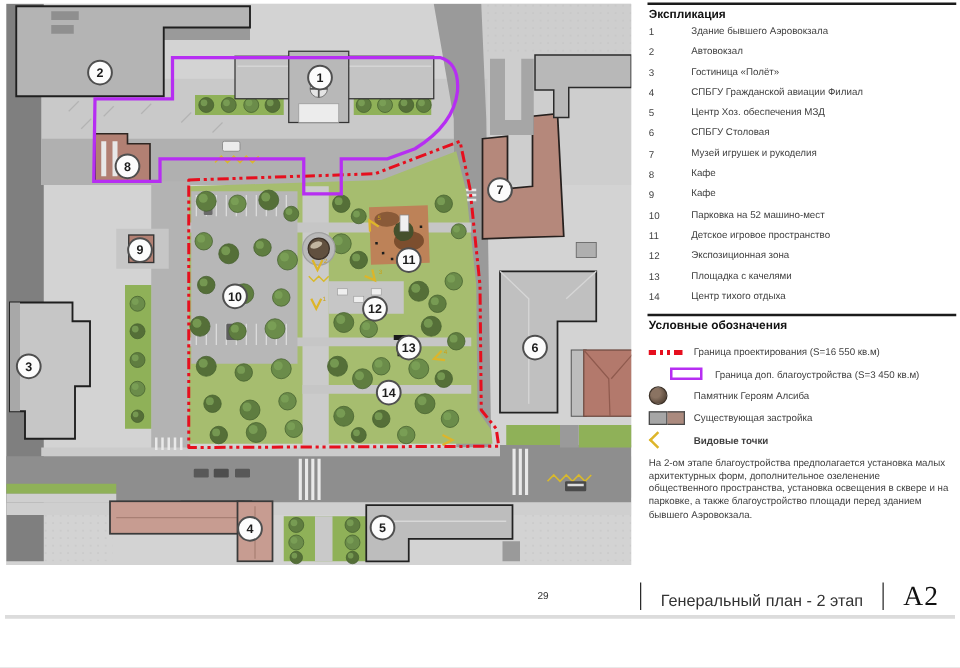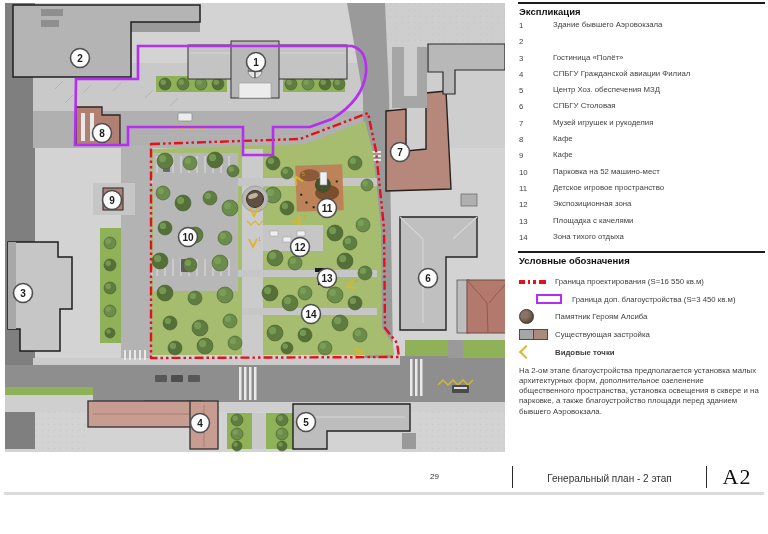--- a/index.html
+++ b/index.html
@@ -27,21 +27,21 @@
   .sym-existing i+i{background:#ab8a7e;border-left:none;}
   .sym-monument{width:13px;height:13px;border-radius:50%;border:1px solid #3c3128;
     background:radial-gradient(circle at 35% 35%,#8a7362 0 30%,#5d4c3e 70%);}
   .sym-viewpoints{width:8px;height:8px;border-left:2px solid #ddb52a;border-bottom:2px solid #ddb52a;
     transform:rotate(45deg);margin-left:2px;}
   .note{position:absolute;left:1px;top:366px;width:242px;margin:0;font-size:7.8px;line-height:1.3;color:#3f3f3f;}
   
   .pg{position:absolute;left:430px;top:472px;width:76px;font-size:8px;color:#333;}
   .fline{position:absolute;top:466px;width:1px;height:22px;background:#2a2a2a;}
   .l1{left:512px;} .l2{left:706px;}
-  .ftitle{position:absolute;left:513px;top:473px;width:193px;text-align:center;font-size:10px;color:#333;}
+  .ftitle{position:absolute;left:513px;top:473px;width:193px;text-align:center;font-size:13px;color:#333;}
   .sheet{position:absolute;left:715px;top:464px;width:44px;text-align:center;
          font-family:"Liberation Serif","DejaVu Serif",serif;font-size:22px;color:#111;letter-spacing:1px;}
   .hr{position:absolute;left:4px;right:4px;top:492px;height:2.5px;background:#dcdcdc;}
 </style>
 </head>
 <body>
 
 <div class="page">
 
   <div class="map">
@@ -477,20 +477,21 @@
   <aside class="legend">
     <div class="lg-rule" style="top:2px"></div>
     <h1 class="lg-title" style="top:6px">Экспликация</h1>
     <div class="lg-list" style="top:21px" id="explication-list">
         <div class="lg-row" style="height: 16.3px;">
           <span class="num">1</span>
           <span class="lbl">Здание бывшего Аэровокзала</span>
         </div>
         <div class="lg-row" style="height: 16.3px;">
           <span class="num">2</span>
+          <span class="lbl">Автовокзал</span>
         </div>
         <div class="lg-row" style="height: 16.3px;">
           <span class="num">3</span>
           <span class="lbl">Гостиница «Полёт»</span>
         </div>
         <div class="lg-row" style="height: 16.3px;">
           <span class="num">4</span>
           <span class="lbl">СПБГУ Гражданской авиации Филиал</span>
         </div>
         <div class="lg-row" style="height: 16.3px;">
@@ -524,21 +525,21 @@
         <div class="lg-row" style="height: 16.3px;">
           <span class="num">12</span>
           <span class="lbl">Экспозиционная зона</span>
         </div>
         <div class="lg-row" style="height: 16.3px;">
           <span class="num">13</span>
           <span class="lbl">Площадка с качелями</span>
         </div>
         <div class="lg-row" style="height: 16.3px;">
           <span class="num">14</span>
-          <span class="lbl">Зона тихого отдыха</span>
+          <span class="lbl">Центр тихого отдыха</span>
         </div>
       </div>
 
     <div class="lg-rule" style="top:251px"></div>
     <h1 class="lg-title" style="top:255px">Условные обозначения</h1>
     <div class="lg-list" style="top:273px" id="symbols-list">
         <div class="sym-row" style="height: 17.6px;">
           <span class="sym-ic">
             <span class="sym-boundary-design"></span>
           </span>

